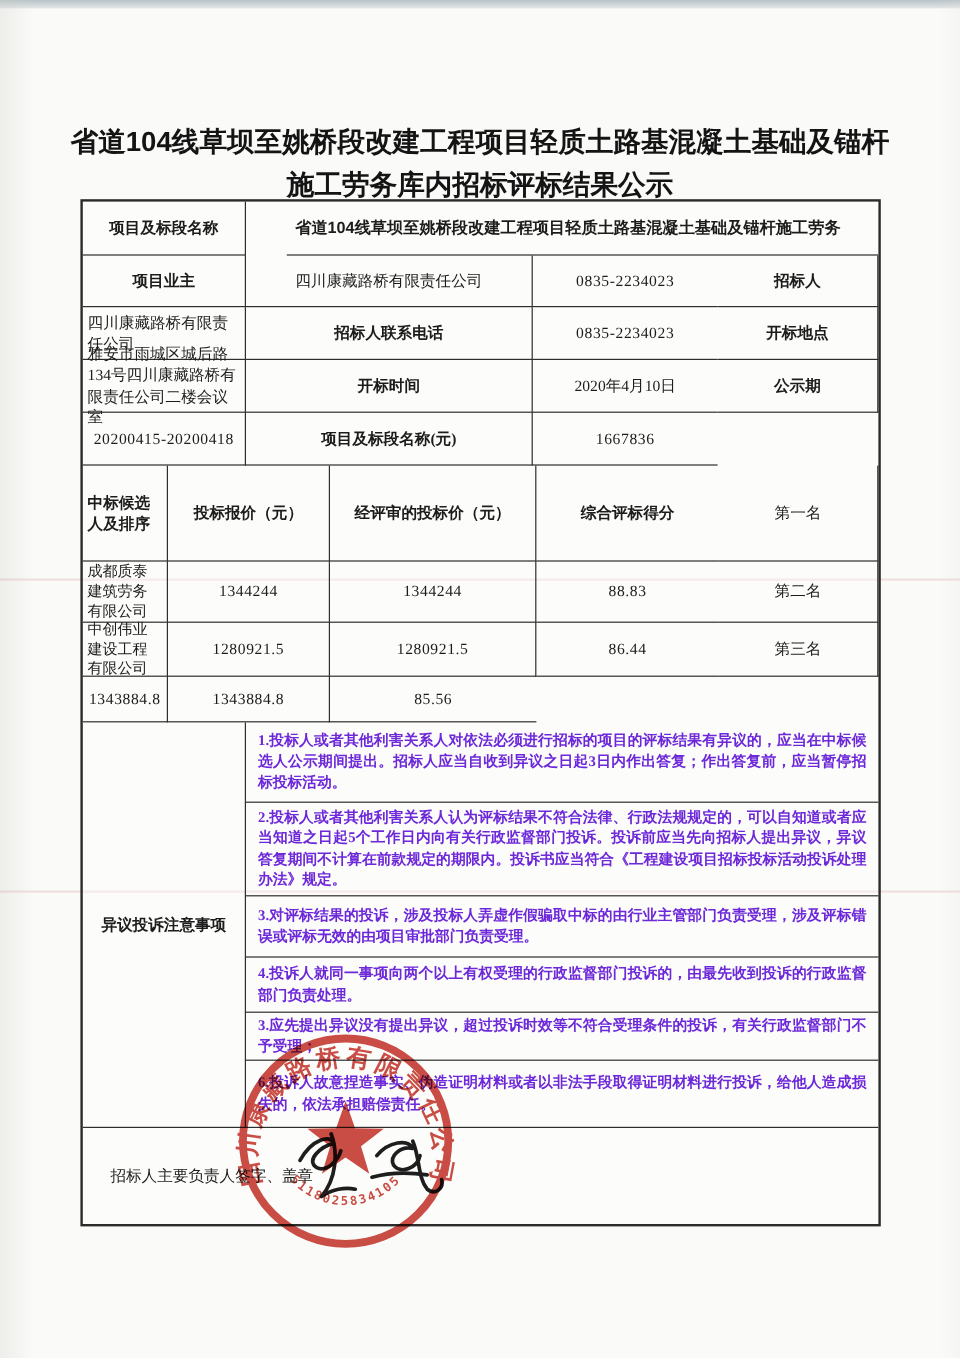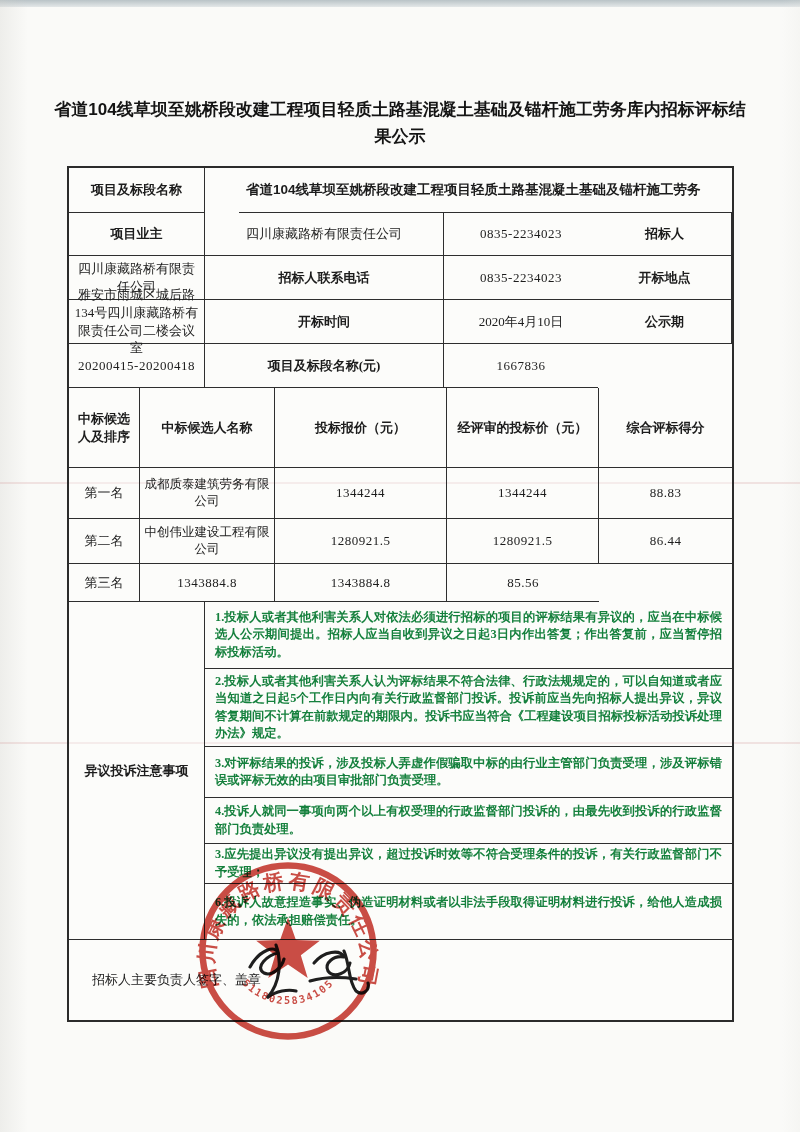--- a/index.html
+++ b/index.html
@@ -12,49 +12,49 @@
   .scan-top{position:absolute;top:0;left:0;width:800px;height:7px;
     background:linear-gradient(#b9c3c7,#e3e7e8);}
   .page-shade{position:absolute;inset:0;pointer-events:none;
     background:linear-gradient(90deg,rgba(205,205,200,.28),rgba(255,255,255,0) 28px),
                linear-gradient(270deg,rgba(225,225,220,.18),rgba(255,255,255,0) 18px);}
   .crease{position:absolute;left:0;width:800px;height:2px;
     background:rgba(214,166,166,.28);}
   .doc-title{
     position:absolute;top:86px;left:54px;width:692px;
     text-align:center;font-family:"Liberation Sans","DejaVu Sans",sans-serif;
-    font-size:17px;font-weight:bold;line-height:1.55;color:#141414;
+    font-size:23px;font-weight:bold;line-height:1.55;color:#141414;
   }
   .tbl{
     position:absolute;left:67px;top:166px;width:667px;height:856px;
     box-sizing:border-box;border:2px solid #2b2b2b;background:rgba(255,255,255,.35);
   }
   .sec{display:grid;width:100%;box-sizing:border-box;}
   .secA{grid-template-columns:136px 239px 154px 1fr;grid-template-rows:45px 43px 44px 44px 44px;}
   .secB{grid-template-columns:71px 135px 172px 152px 1fr;grid-template-rows:80px 51px 45px 38px;}
   .secC{grid-template-columns:136px 1fr;grid-template-rows:67px 78px 51px 46px 40px 56px;}
   .secD{grid-template-columns:1fr;grid-template-rows:80px;}
   .cell{
     box-sizing:border-box;border-right:1px solid #2e2e2e;border-bottom:1px solid #2e2e2e;
     display:flex;align-items:center;justify-content:center;
-    font-size:13px;padding:2px 4px;text-align:center;line-height:1.35;
+    font-size:13px;padding:2px 4px;text-align:left;line-height:1.35;
   }
   .cell.last-col{border-right:none;}
   .cell.no-bottom{border-bottom:none;}
   .cell.left{justify-content:flex-start;text-align:left;}
   .lbl{font-weight:600;}
   .proj-name{font-family:"Liberation Sans","DejaVu Sans",sans-serif;font-weight:bold;
     font-size:13.5px;padding-left:7px;margin-left:34px;}
   .span3{grid-column:2 / span 3;}
   .hdr{font-weight:600;}
   .num{font-size:13px;letter-spacing:.5px;}
   .name-cell{font-size:12.5px;}
   .notes-label{grid-row:1 / span 6;font-weight:600;}
   .note{justify-content:flex-start;text-align:justify;font-size:12.3px;
-    line-height:1.42;font-weight:600;padding:3px 10px;color:#15803d;}
+    line-height:1.42;font-weight:600;padding:3px 10px;color:#6d28d9;}
   .sig-row{justify-content:flex-start;padding-left:23px;font-size:13px;font-weight:400;}
   .stamp{position:absolute;left:195px;top:858px;width:186px;height:186px;
     mix-blend-mode:multiply;opacity:.88;}
   .signature{position:absolute;left:240px;top:933px;width:140px;height:76px;
     mix-blend-mode:multiply;}
 </style>
 </head>
 <body>
 
 <div class="scan-top"></div>
@@ -85,21 +85,20 @@
     <div class="cell last-col">2020年4月10日</div>
 
     <div class="cell lbl">公示期</div>
     <div class="cell num">20200415-20200418</div>
     <div class="cell lbl">项目及标段名称(元)</div>
     <div class="cell last-col num">1667836</div>
   </div>
 
   <div class="sec secB">
     <div class="cell hdr">中标候选人及排序</div>
-    <div class="cell hdr">中标候选人名称</div>
     <div class="cell hdr">投标报价（元）</div>
     <div class="cell hdr">经评审的投标价（元）</div>
     <div class="cell hdr last-col">综合评标得分</div>
 
     <div class="cell">第一名</div>
     <div class="cell name-cell">成都质泰建筑劳务有限公司</div>
     <div class="cell num">1344244</div>
     <div class="cell num">1344244</div>
     <div class="cell num last-col">88.83</div>
 

